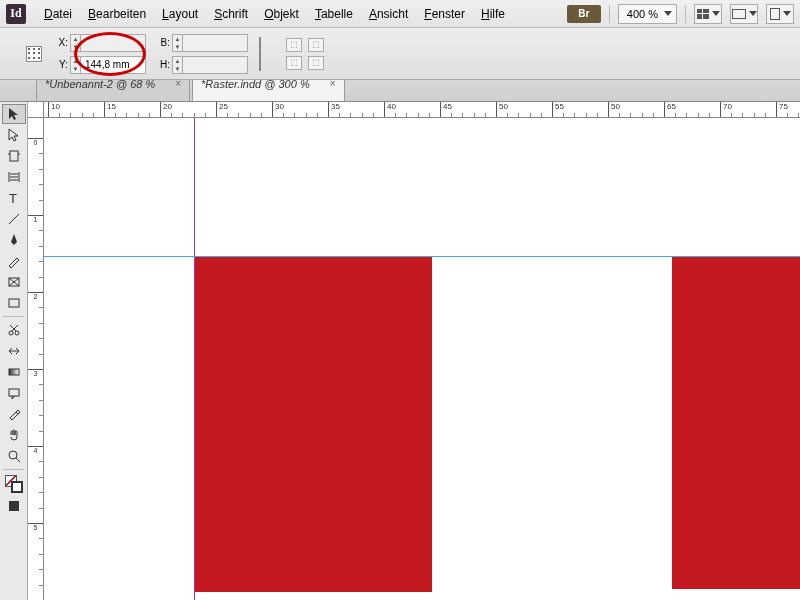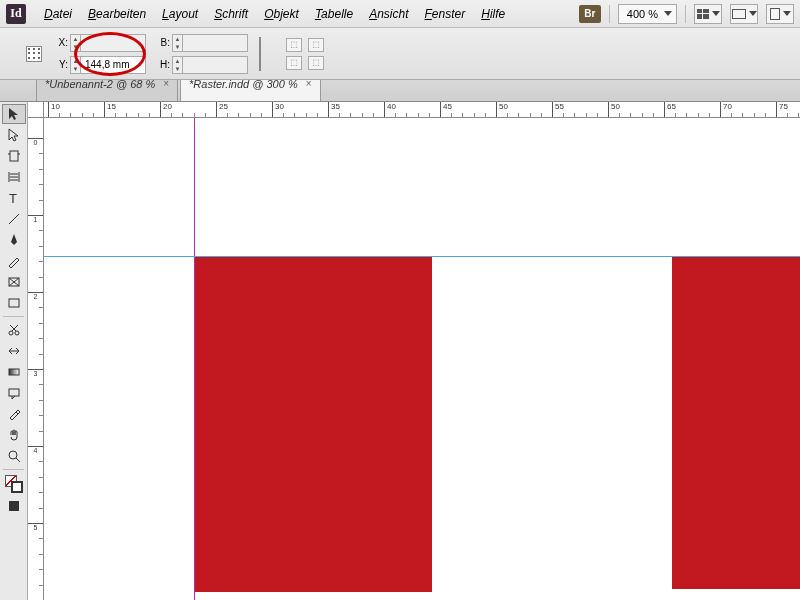--- a/index.html
+++ b/index.html
@@ -1,24 +1,24 @@
 <!DOCTYPE html>
 <html><head>
 <meta charset="utf-8">
 <style>
   * { box-sizing: border-box; margin: 0; padding: 0; font-family: "Segoe UI", Tahoma, sans-serif; }
   body { width: 800px; height: 600px; overflow: hidden; background: #fff; }
   
   
   .menubar { height: 28px; background: linear-gradient(#f0f0f0,#e4e4e4); border-bottom: 1px solid #bbb; display: flex; align-items: center; padding: 0 6px; font-size: 12px; }
   .app-icon { width: 20px; height: 20px; background: #3a2a3a; color: #fff; font-family: Georgia, serif; font-weight: bold; font-size: 12px; display: flex; align-items: center; justify-content: center; border-radius: 2px; margin-right: 10px; }
-  .menu-item { padding: 0 8px; cursor: default; font-style: italic; }
+  .menu-item { padding: 0 8px; cursor: default; }
   .menu-item u { text-decoration: underline; }
   .menu-right { margin-left: auto; display: flex; align-items: center; gap: 8px; }
-  .br-icon { width: 22px; height: 18px; background: #6b5a3a; color: #fff; font-size: 10px; display: flex; align-items: center; justify-content: center; border-radius: 2px; font-weight: bold; }
+  .br-icon { width: 34px; height: 18px; background: #6b5a3a; color: #fff; font-size: 10px; display: flex; align-items: center; justify-content: center; border-radius: 2px; font-weight: bold; }
   .zoom-select { display: flex; align-items: center; border: 1px solid #aaa; background: #f8f8f8; height: 20px; padding: 0 4px 0 8px; font-size: 11px; }
   .dd-caret { width: 0; height: 0; border-left: 4px solid transparent; border-right: 4px solid transparent; border-top: 5px solid #444; margin-left: 6px; }
   .icon-btn { width: 28px; height: 20px; border: 1px solid #aaa; background: #f4f4f4; display: flex; align-items: center; justify-content: center; }
   .tiny-grid { width: 12px; height: 10px; display: grid; grid-template-columns: 1fr 1fr; grid-template-rows: 1fr 1fr; gap: 1px; }
   .tiny-grid span { background: #555; }
   .doc-ic { width: 10px; height: 12px; border: 1px solid #555; }
   .screen-ic { width: 14px; height: 10px; border: 1px solid #555; }
   
   
   .controlbar { height: 52px; background: linear-gradient(#ededed,#e0e0e0); border-bottom: 1px solid #aaa; display: flex; align-items: center; padding: 0 8px; font-size: 10px; position: relative; }
@@ -32,21 +32,21 @@
   .fieldcol { display: flex; flex-direction: column; gap: 4px; }
   .link-icon { width: 12px; height: 38px; margin: 0 6px; position: relative; }
   .link-icon::before { content:""; position:absolute; left:5px; top:2px; bottom:2px; width:2px; background:#888;}
   .flow-icons { display: flex; flex-direction: column; gap: 4px; margin-left: 14px; }
   .flow-row { display: flex; gap: 6px; }
   .flow-ic { width: 16px; height: 14px; border: 1px solid #aaa; background: #f5f5f5; font-size: 8px; display:flex; align-items:center; justify-content:center; color:#777;}
   .highlight-ellipse { position: absolute; border: 3px solid #c00; border-radius: 50%; width: 72px; height: 44px; left: 74px; top: 4px; pointer-events: none; }
   
   
   .tabrow { height: 22px; background: linear-gradient(#d8d8d8,#cfcfcf); border-bottom: 1px solid #888; display: flex; align-items: flex-end; padding-left: 36px; font-size: 11px; }
-  .doc-tab { height: 36px; padding: 0 8px; display: flex; align-items: center; gap: 8px; border: 1px solid #999; border-bottom: none; border-top-left-radius: 3px; border-top-right-radius: 3px; margin-right: 2px; font-style: italic; color: #333;}
+  .doc-tab { height: 36px; padding: 0 8px; display: flex; align-items: center; gap: 20px; border: 1px solid #999; border-bottom: none; border-top-left-radius: 3px; border-top-right-radius: 3px; margin-right: 2px; font-style: italic; color: #333;}
   .doc-tab .close { font-style: normal; color: #666; font-size: 10px; }
   .doc-tab.active { background: #f4f4f4; }
   .doc-tab.inactive { background: #d0d0d0; }
   
   
   .workspace { position: absolute; top: 102px; left: 0; right: 0; bottom: 0; display: flex; }
   .toolbox { width: 28px; background: #e9e9e9; border-right: 1px solid #aaa; display: flex; flex-direction: column; padding-top: 2px; gap: 1px; }
   .tool { width: 24px; height: 20px; margin: 0 auto; display: flex; align-items: center; justify-content: center; font-size: 12px; color: #333; border: 1px solid transparent; }
   .tool.sel { background: #d4d4d4; border: 1px solid #888; }
   .tool svg { width: 14px; height: 14px; }

